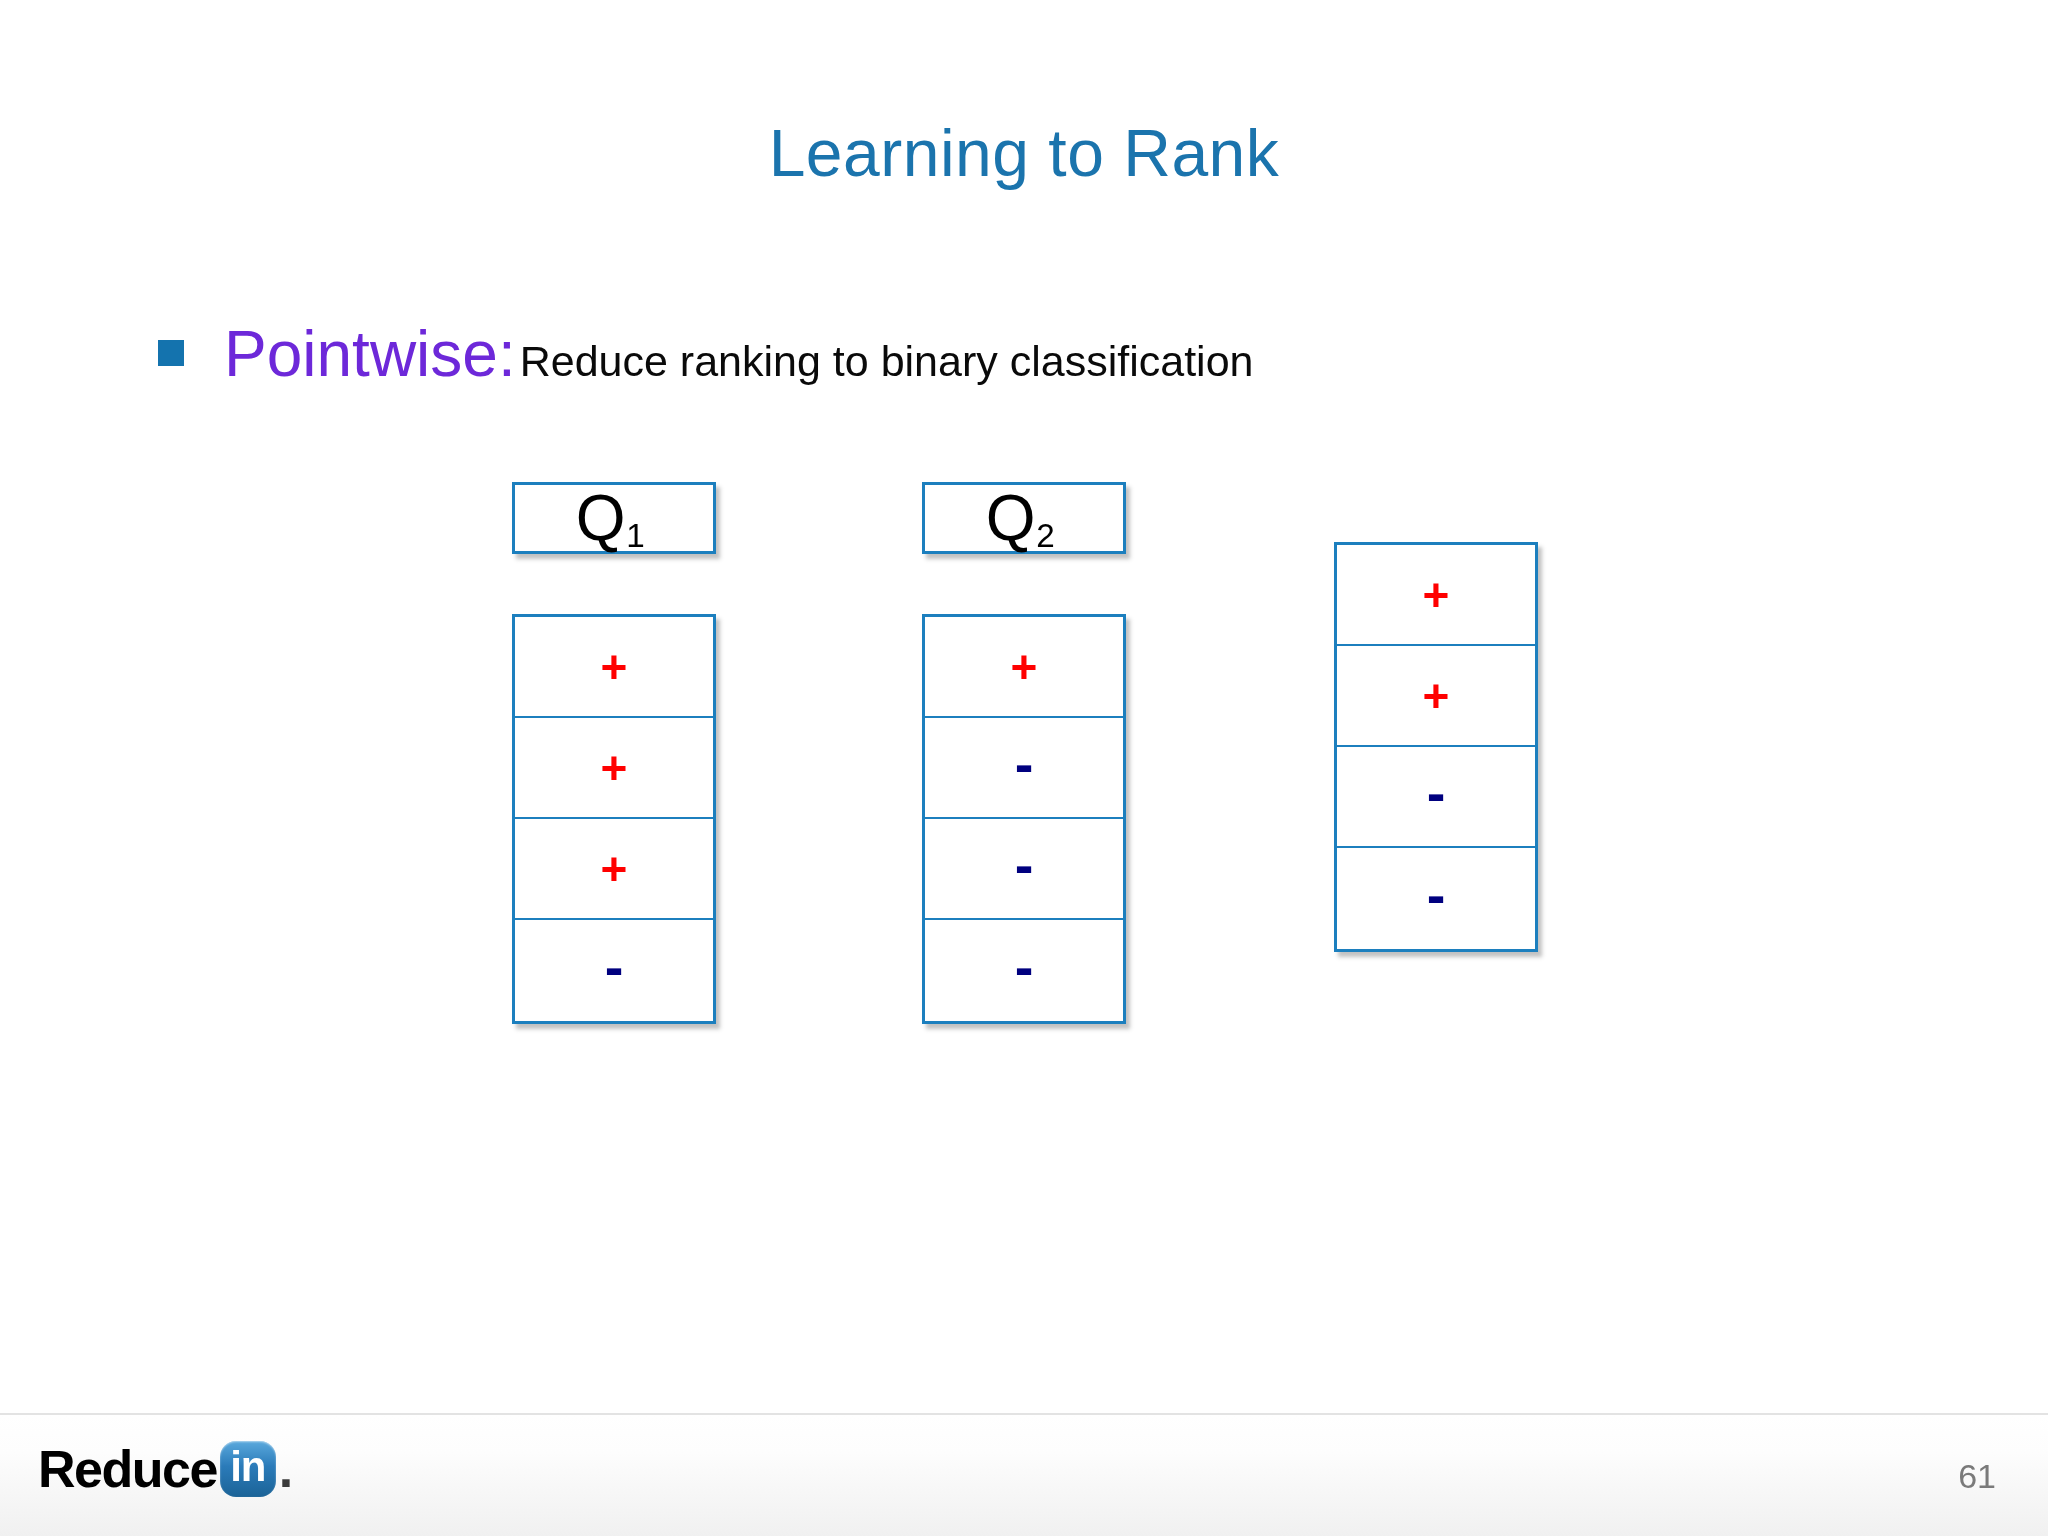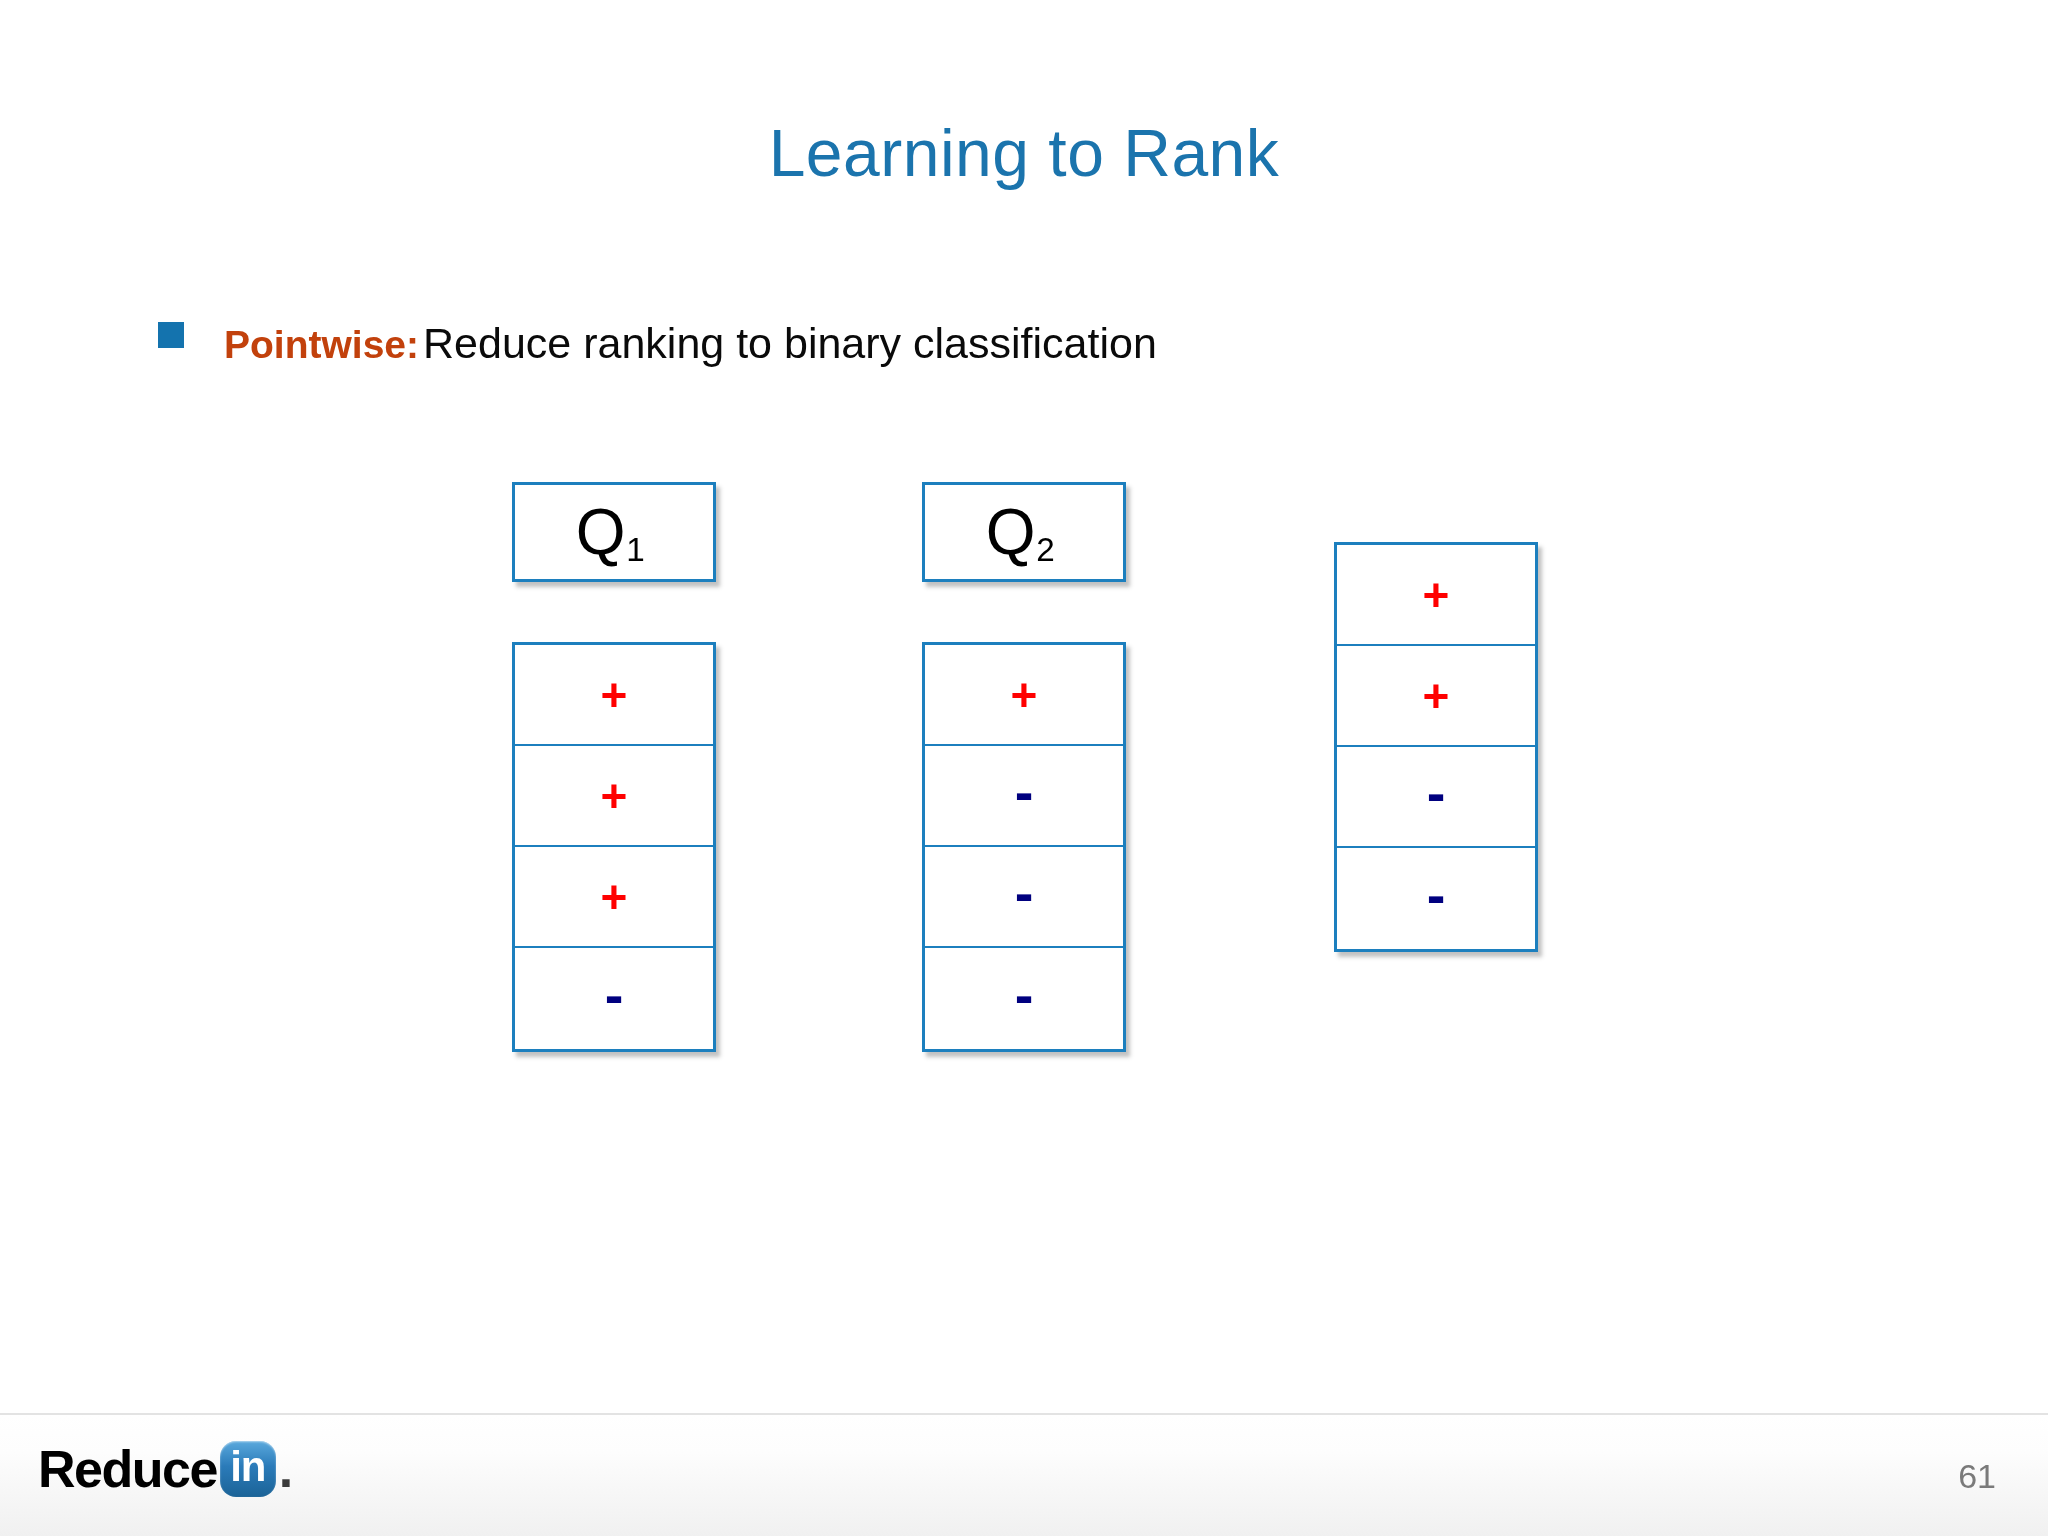--- a/index.html
+++ b/index.html
@@ -46,23 +46,23 @@
     width: 26px;
     height: 26px;
     background: #1473ae;
     display: inline-block;
     position: relative;
     top: -10px;
     margin-right: 40px;
     flex: 0 0 auto;
   }
   #bullet-strong {
-    color: #c2410c;
-    font-size: 39px;
-    font-weight: 700;
+    color: #6d28d9;
+    font-size: 64px;
+    font-weight: 400;
     line-height: 1;
   }
   #bullet-rest {
     color: #0a0a0a;
     font-size: 43px;
     font-weight: 400;
     line-height: 1;
     margin-left: 4px;
   }
 
@@ -79,21 +79,21 @@
     top: 0;
     width: 204px;
   }
   .q-column.col-0 { left: 0px; }
   .q-column.col-1 { left: 410px; border-radius: 6px; }
   .q-column.col-2 { left: 822px; }
 
   .q-header {
     box-sizing: border-box;
     width: 204px;
-    height: 100px;
+    height: 72px;
     border: 3px solid #1c7fbe;
     background: #ffffff;
     box-shadow: 4px 5px 4px rgba(120,120,120,0.45);
     display: flex;
     align-items: center;
     justify-content: center;
   }
   .q-label {
     font-size: 64px;
     color: #000000;

